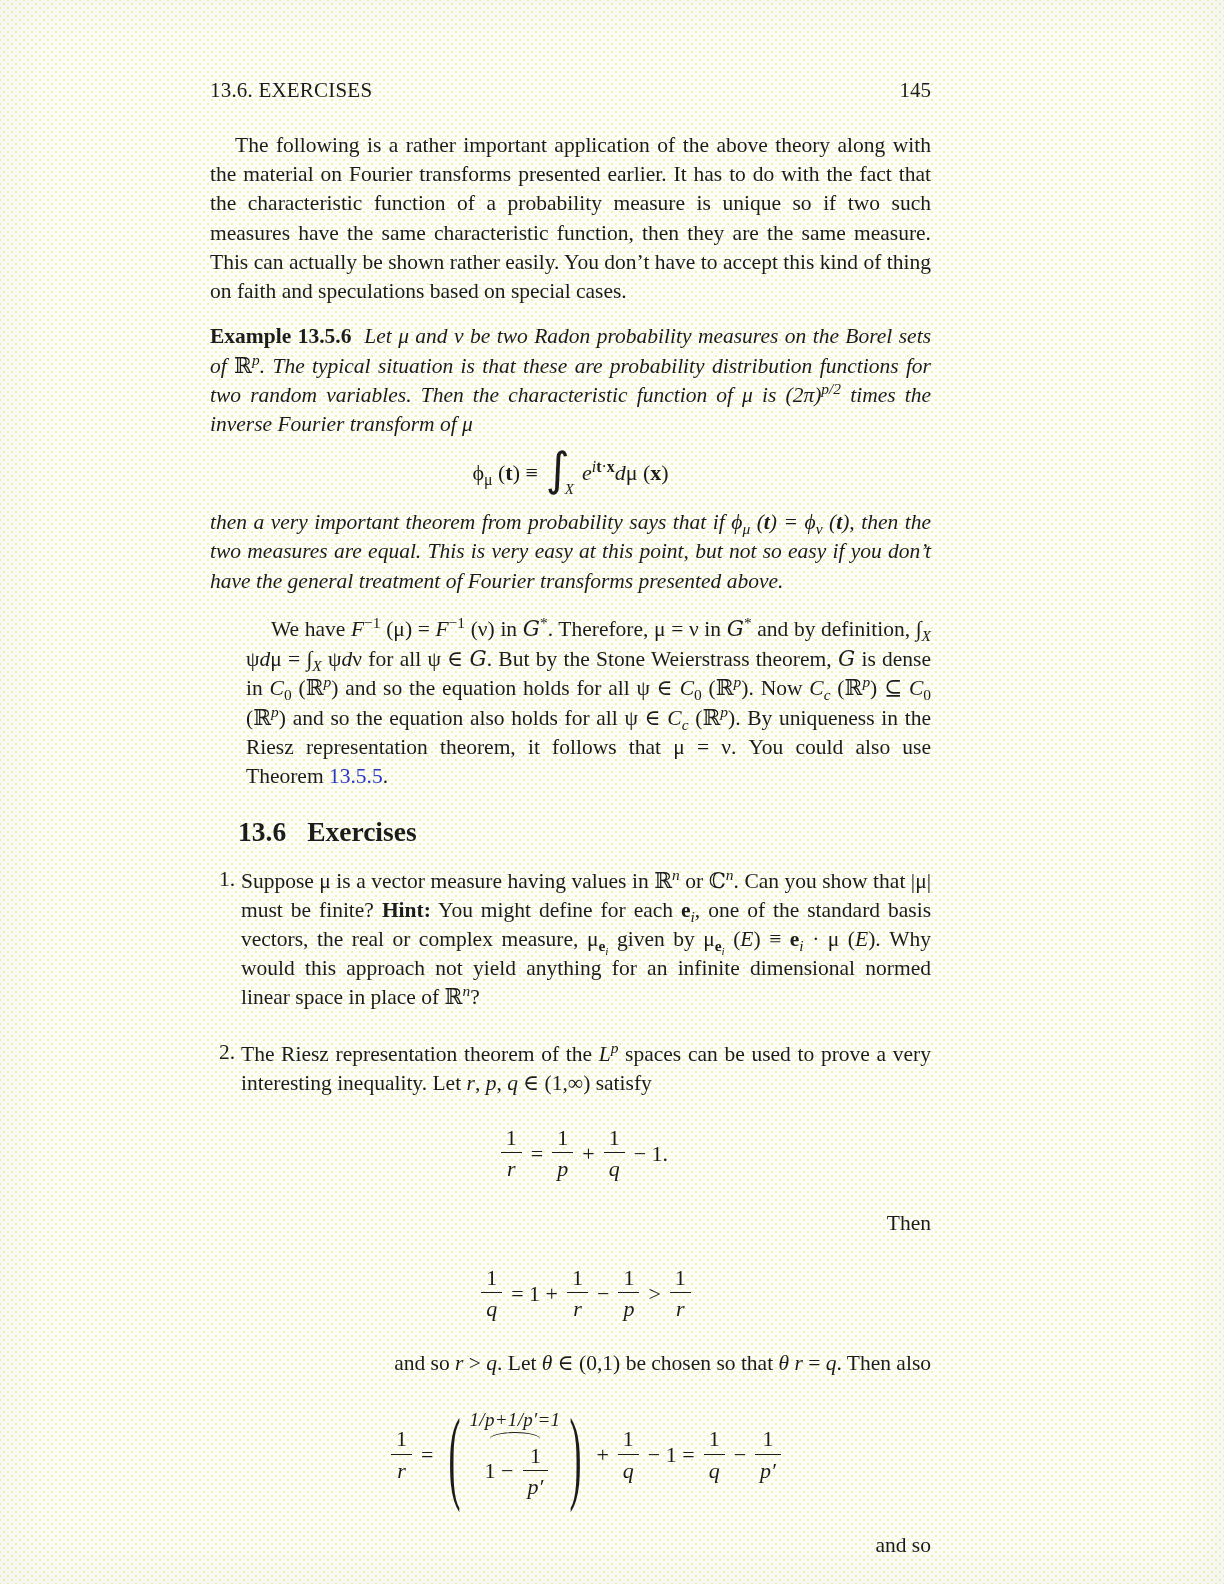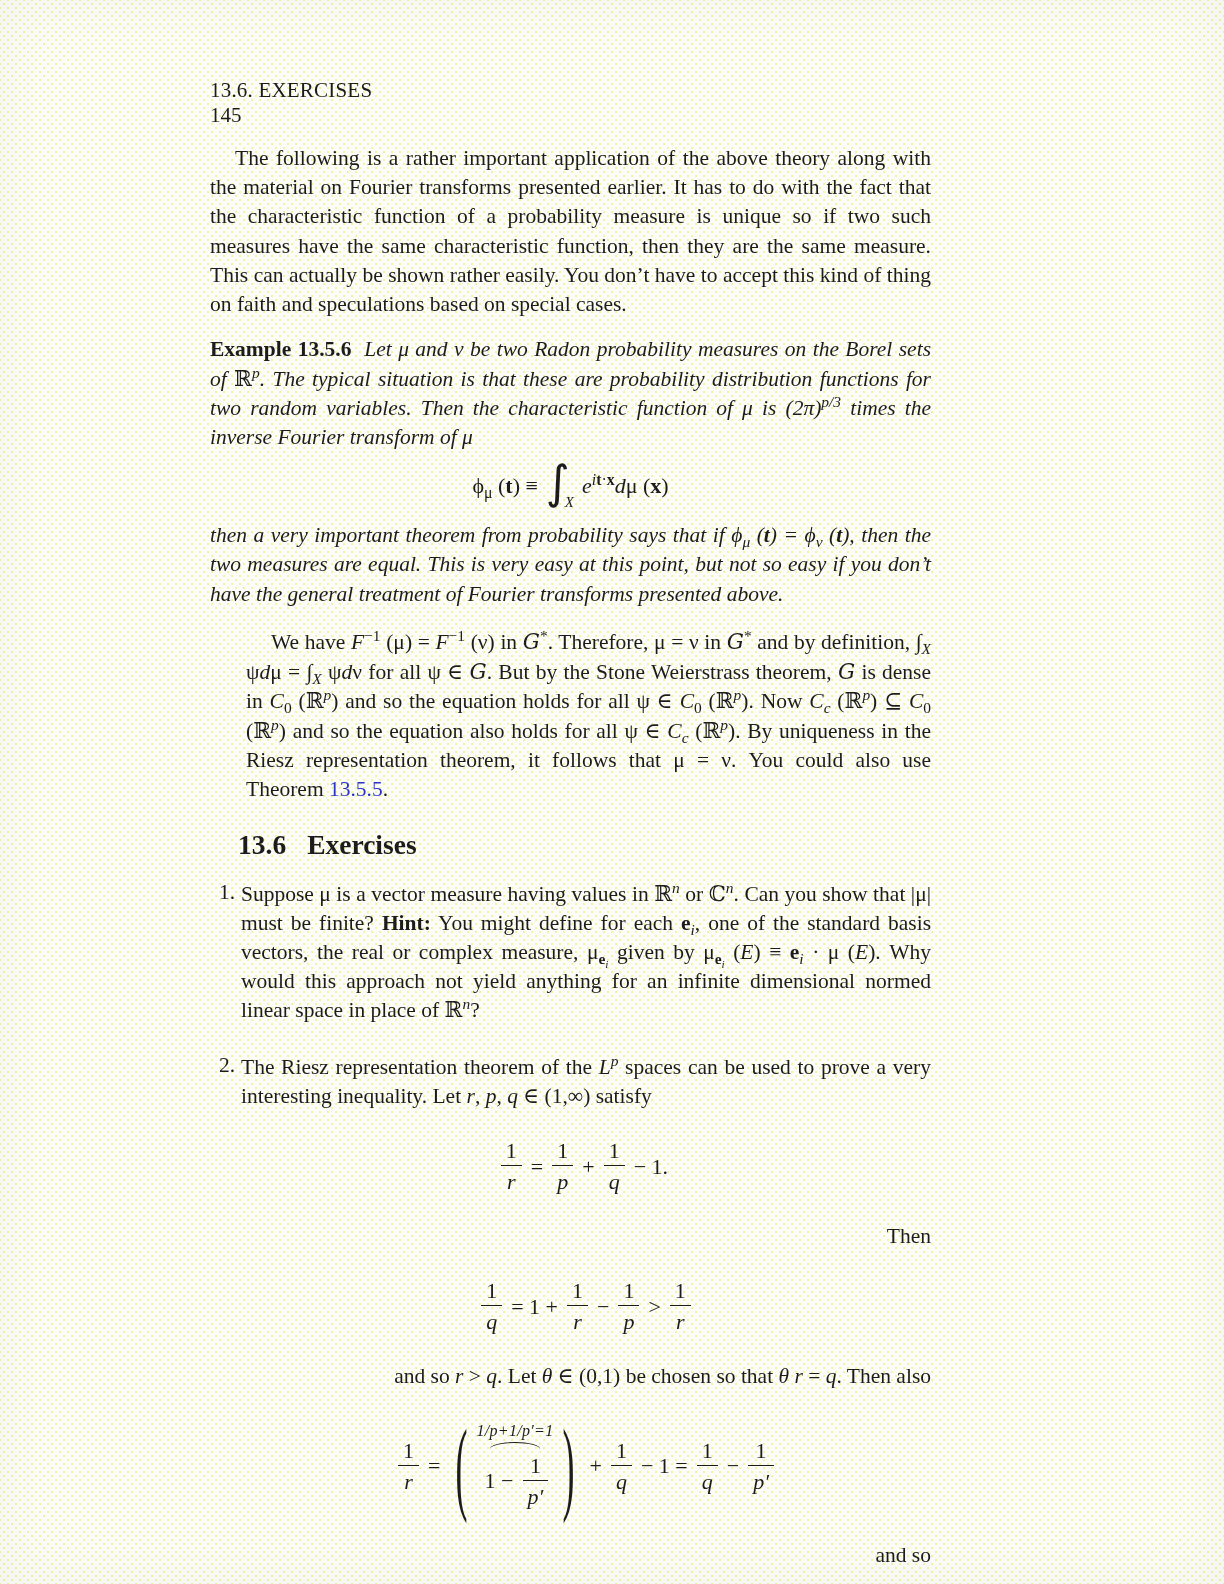--- a/index.html
+++ b/index.html
@@ -12,44 +12,44 @@
       radial-gradient(circle,#f2f1ae 0.9px, rgba(255,255,255,0) 1.2px),
       radial-gradient(circle,#f2f1ae 0.9px, rgba(255,255,255,0) 1.2px);
     background-size:8px 8px;
     background-position:0 0,4px 4px;
     box-shadow:inset 0 0 70px rgba(120,120,110,0.07);
     font-family:"Liberation Serif","DejaVu Serif",serif;
     color:#1c1c1c;
     font-size:21.5px;
   }
   .content{position:absolute;left:210px;top:78px;width:721px;}
-  .runhead{display:flex;justify-content:space-between;align-items:baseline;font-size:21px;flex-direction:column;}
+  .runhead{display:flex;justify-content:space-between;align-items:baseline;font-size:21px;}
   .runhead .sec{letter-spacing:0.2px;}
   p{margin:0;text-align:justify;line-height:1.36;}
   .indent{text-indent:25px;}
-  .p1{margin-top:16px;}
+  .p1{margin-top:28px;}
   .example{margin-top:16px;}
   .it{font-style:italic;}
   .up{font-style:normal;}
   .scr{font-family:"DejaVu Serif",serif;font-style:italic;}
   sub,sup{line-height:0;font-size:0.72em;}
   b{font-weight:bold;}
 
   
   .eq{display:flex;justify-content:center;align-items:center;margin:24px 0;font-size:22px;line-height:1.15;}
   .eq-phi{margin:15px 0 17px 0;}
   .frac{display:inline-flex;flex-direction:column;align-items:center;margin:0 3px;}
   .frac .num{padding:0 5px 2px;}
   .frac .bar{align-self:stretch;height:0;border-top:1.7px solid #1c1c1c;}
   .frac .den{padding:3px 5px 0;}
   .var{font-style:italic;}
   .op{margin:0 6px;white-space:pre;}
   .bigparen{display:inline-block;font-size:36px;line-height:1;transform:scaleY(2.9);margin:0 9px;font-weight:400;}
   .obgroup{display:inline-flex;flex-direction:column;align-items:center;}
-  .oblabel{font-size:16px;font-style:italic;line-height:1;margin-bottom:3px;letter-spacing:0.3px;}
+  .oblabel{font-size:19px;font-style:italic;line-height:1;margin-bottom:3px;letter-spacing:0.3px;}
   .obrace{width:50px;height:6px;border-top:1.7px solid #1c1c1c;border-radius:50% 50% 0 0 / 100% 100% 0 0;margin-bottom:4px;}
   .obrow{display:inline-flex;align-items:center;}
 
   .intwrap{display:inline-flex;align-items:center;margin:0 3px 0 8px;}
   .int{font-family:"DejaVu Sans",sans-serif;font-size:46px;line-height:0.8;display:inline-block;transform:translateY(-3px);}
   .int-sub{font-style:italic;font-size:15px;display:inline-block;transform:translate(-5px,17px);}
   .eqpart{white-space:pre;}
 
   .p3{margin-top:18px;margin-left:36px;}
   .ref{color:#2a35c5;text-decoration:none;cursor:pointer;}
@@ -71,21 +71,21 @@
 <div class="page">
   <div class="content">
 
     <div class="runhead">
       <span class="sec">13.6.  EXERCISES</span>
       <span>145</span>
     </div>
 
     <p class="p1 indent">The following is a rather important application of the above theory along with the material on Fourier transforms presented earlier. It has to do with the fact that the characteristic function of a probability measure is unique so if two such measures have the same characteristic function, then they are the same measure. This can actually be shown rather easily. You don’t have to accept this kind of thing on faith and speculations based on special cases.</p>
 
-    <p class="example"><b>Example 13.5.6</b>&nbsp; <span class="it">Let μ and ν be two Radon probability measures on the Borel sets of <span class="up">ℝ</span><sup>p</sup>. The typical situation is that these are probability distribution functions for two random variables. Then the characteristic function of μ is (2π)<sup>p/3</sup> times the inverse Fourier transform of μ</span></p>
+    <p class="example"><b>Example 13.5.6</b>&nbsp; <span class="it">Let μ and ν be two Radon probability measures on the Borel sets of <span class="up">ℝ</span><sup>p</sup>. The typical situation is that these are probability distribution functions for two random variables. Then the characteristic function of μ is (2π)<sup>p/2</sup> times the inverse Fourier transform of μ</span></p>
 
     <div class="eq eq-phi">
       <span class="eqpart">ϕ<sub>μ</sub> (<b>t</b>) ≡</span>
       <span class="intwrap">
         <span class="int">∫</span>
         <span class="int-sub">X</span>
       </span>
       <span class="eqpart"><i>e</i><sup><i>i</i><b>t</b>·<b>x</b></sup><i>d</i>μ (<b>x</b>)</span>
     </div>
 

